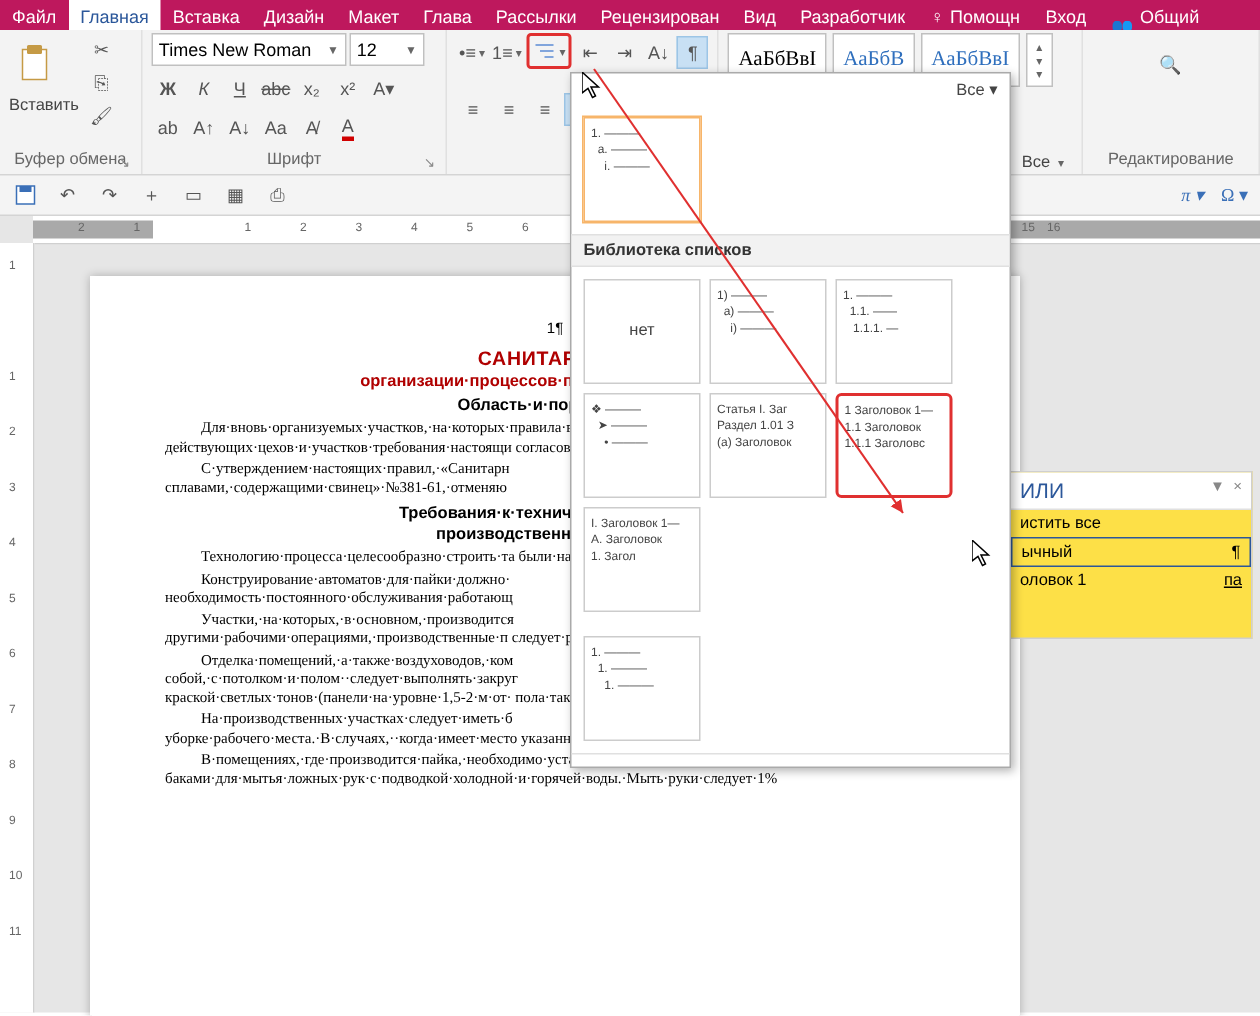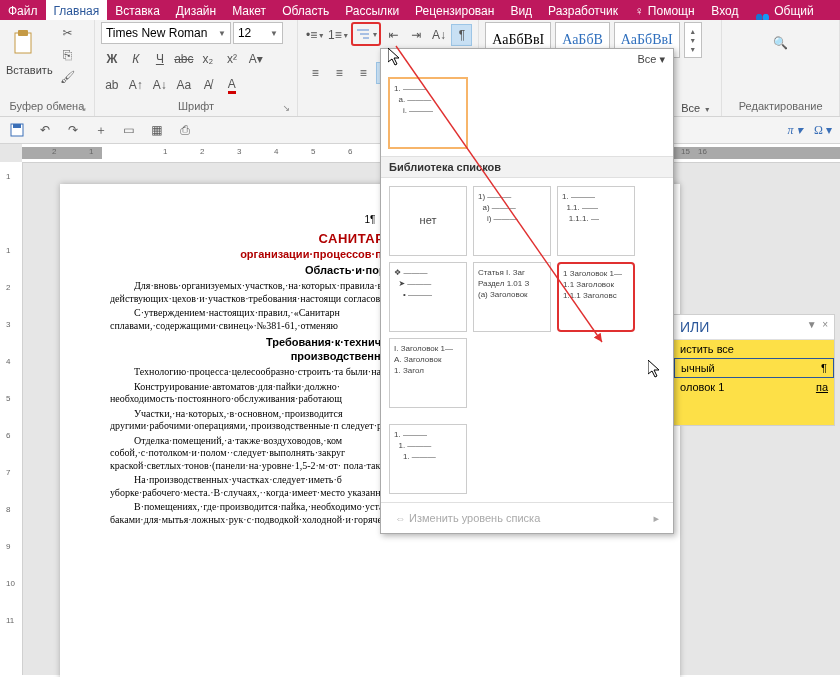--- a/index.html
+++ b/index.html
@@ -55,21 +55,21 @@
 </style>
 </head>
 <body>
 
 <div class="ribbon-tabs">
   <div class="tab">Файл</div>
   <div class="tab active">Главная</div>
   <div class="tab">Вставка</div>
   <div class="tab">Дизайн</div>
   <div class="tab">Макет</div>
-  <div class="tab">Область</div>
+  <div class="tab">Глава</div>
   <div class="tab">Рассылки</div>
   <div class="tab">Рецензирован</div>
   <div class="tab">Вид</div>
   <div class="tab">Разработчик</div>
   <div class="sep"></div>
   <div class="tab">
       <span>♀</span>
       <span>Помощн</span>
     </div>
   <div class="sep"></div>
@@ -326,21 +326,20 @@
     </div>
   </div>
   <div class="thumbs">
     <div class="thumb">
         <span class="tl">1. ———</span>
         <span class="tl">&nbsp;&nbsp;1. ———</span>
         <span class="tl">&nbsp;&nbsp;&nbsp;&nbsp;1. ———</span>
       </div>
   </div>
   <div class="menu">
-    <div class="mi"><span style="display:inline-block;width:14px">⇔</span><span>Изменить уровень списка</span><span style="float:right">▸</span></div>
   </div>
 </div>
 
 <svg class="arrow-line" style="left:392px;top:42px" width="260" height="330">
   <defs>
       <marker id="ah" markerWidth="8" markerHeight="8" refX="6" refY="3" orient="auto">
         <path d="M0,0 L6,3 L0,6 Z" fill="#e03030"></path>
       </marker>
     </defs>
   <line x1="4" y1="4" x2="210" y2="300" stroke="#e03030" stroke-width="1.4" marker-end="url(#ah)"></line>

